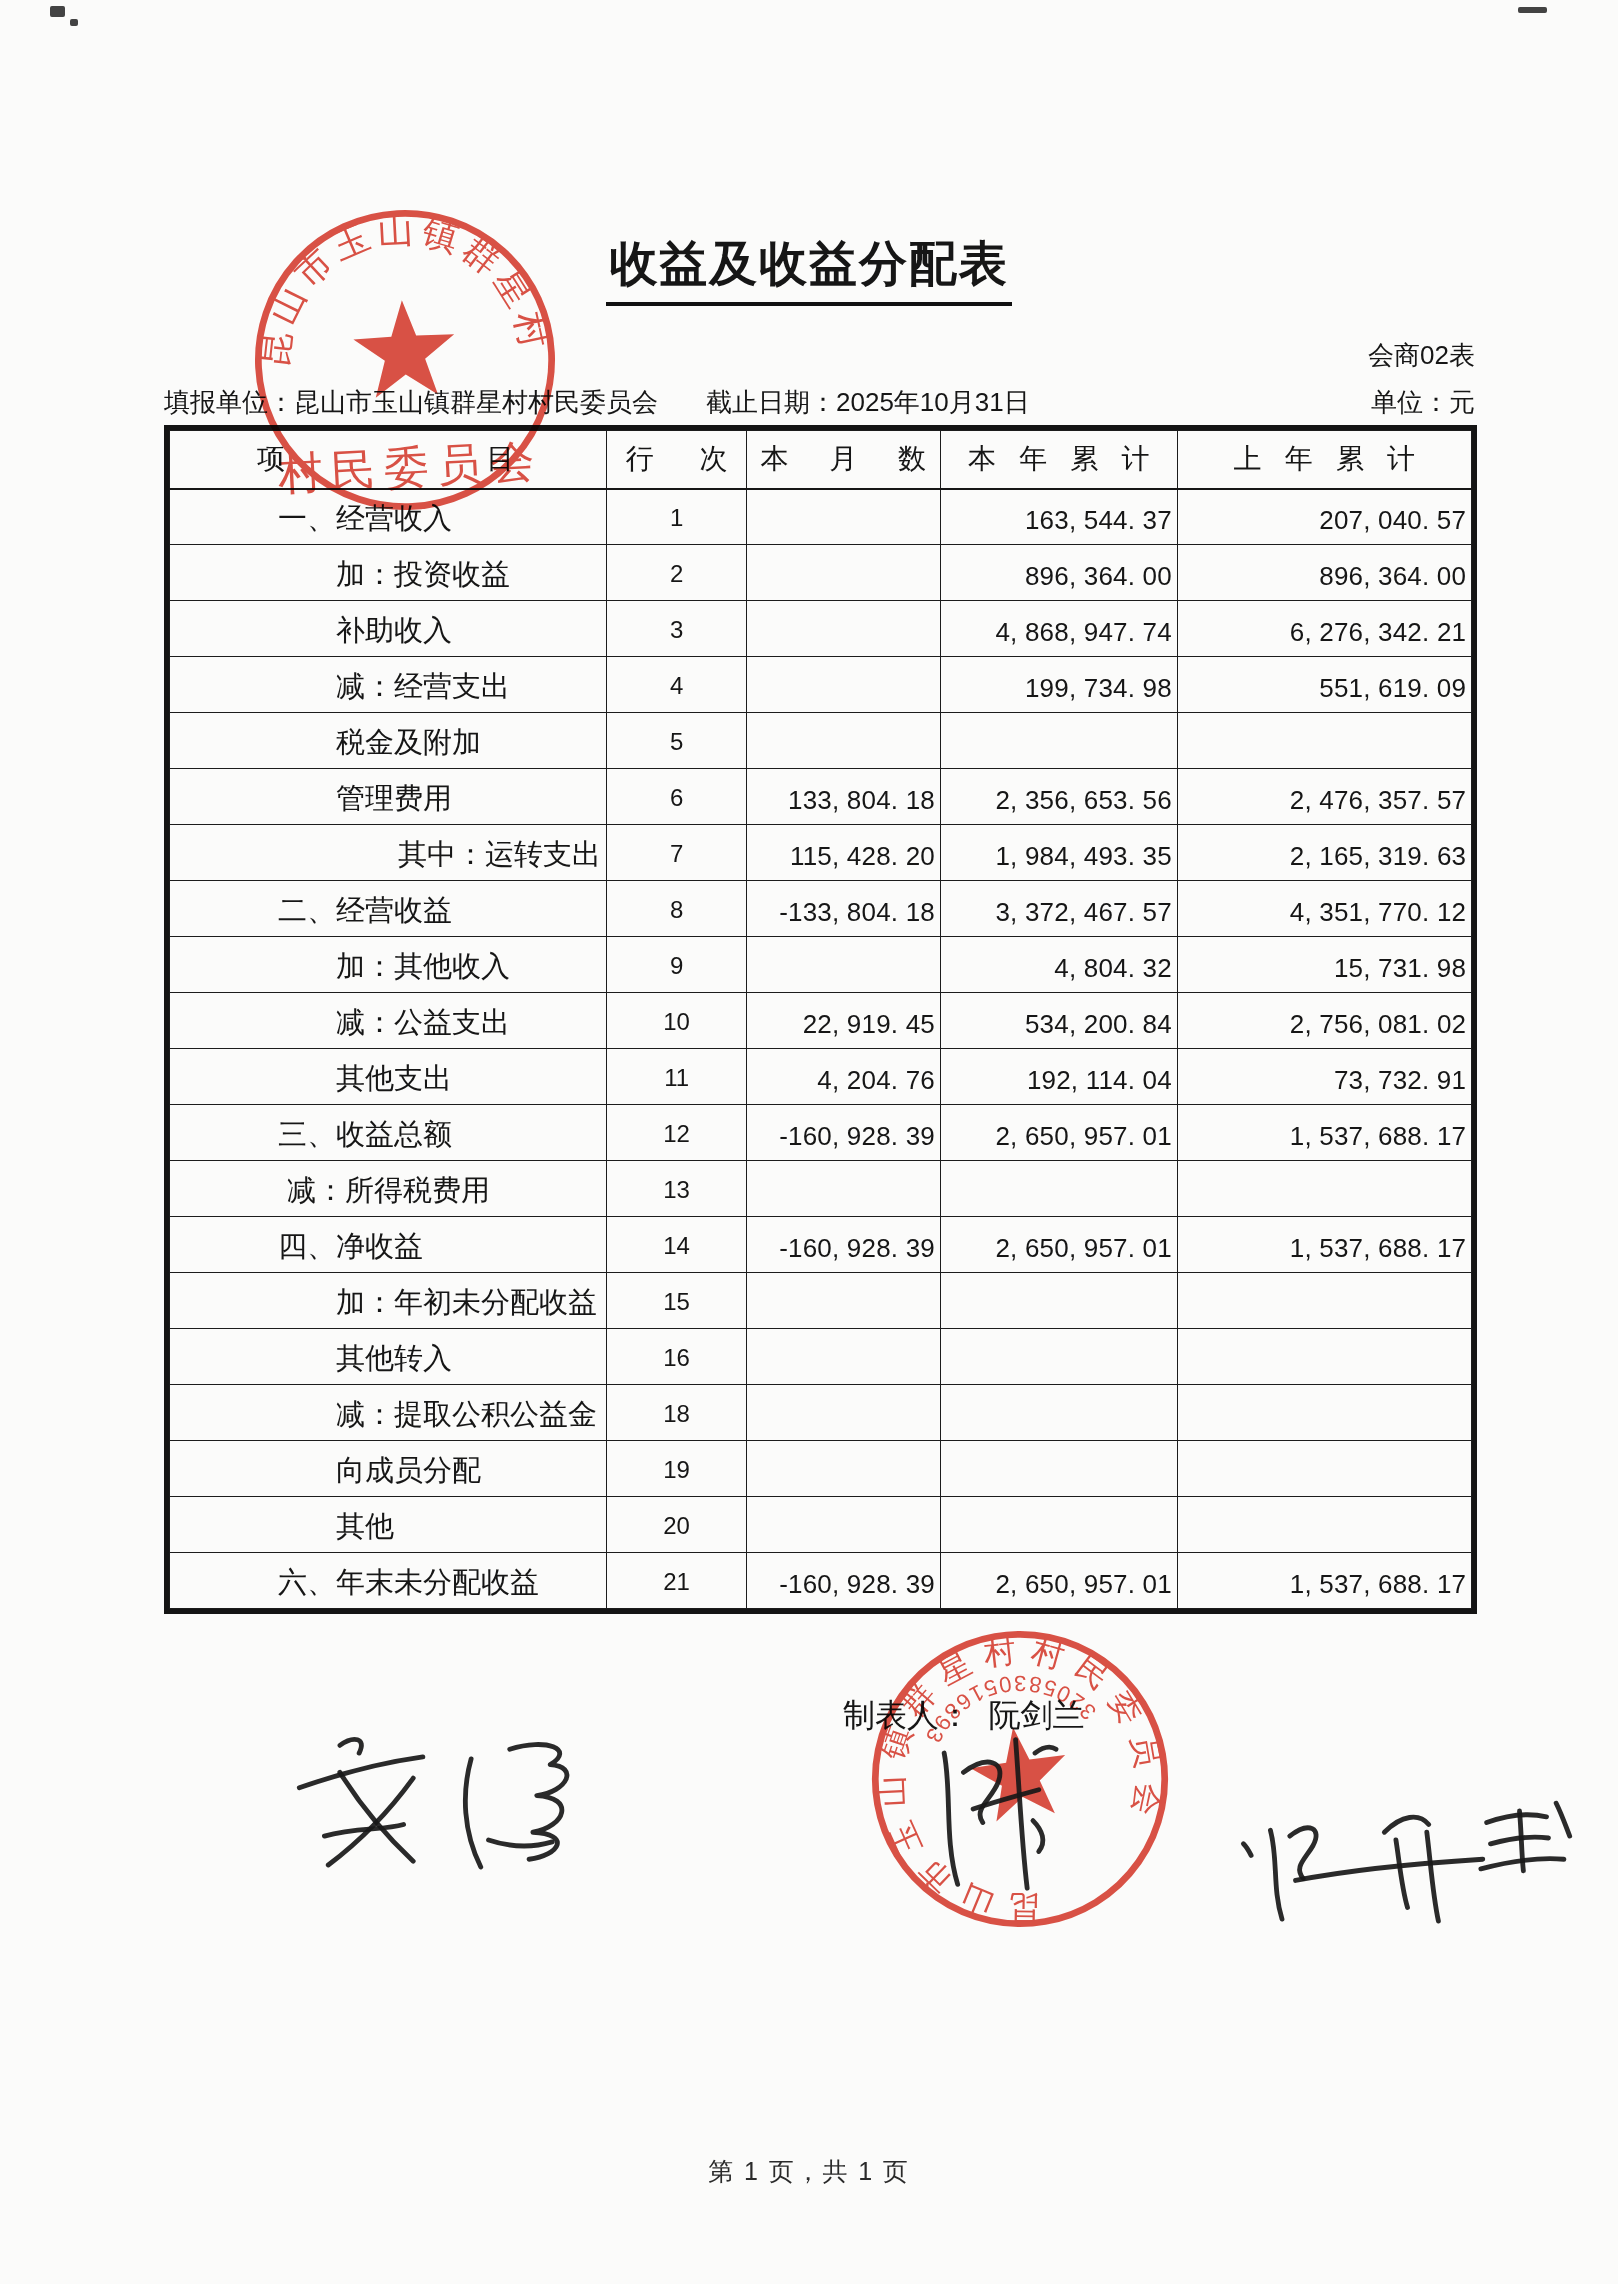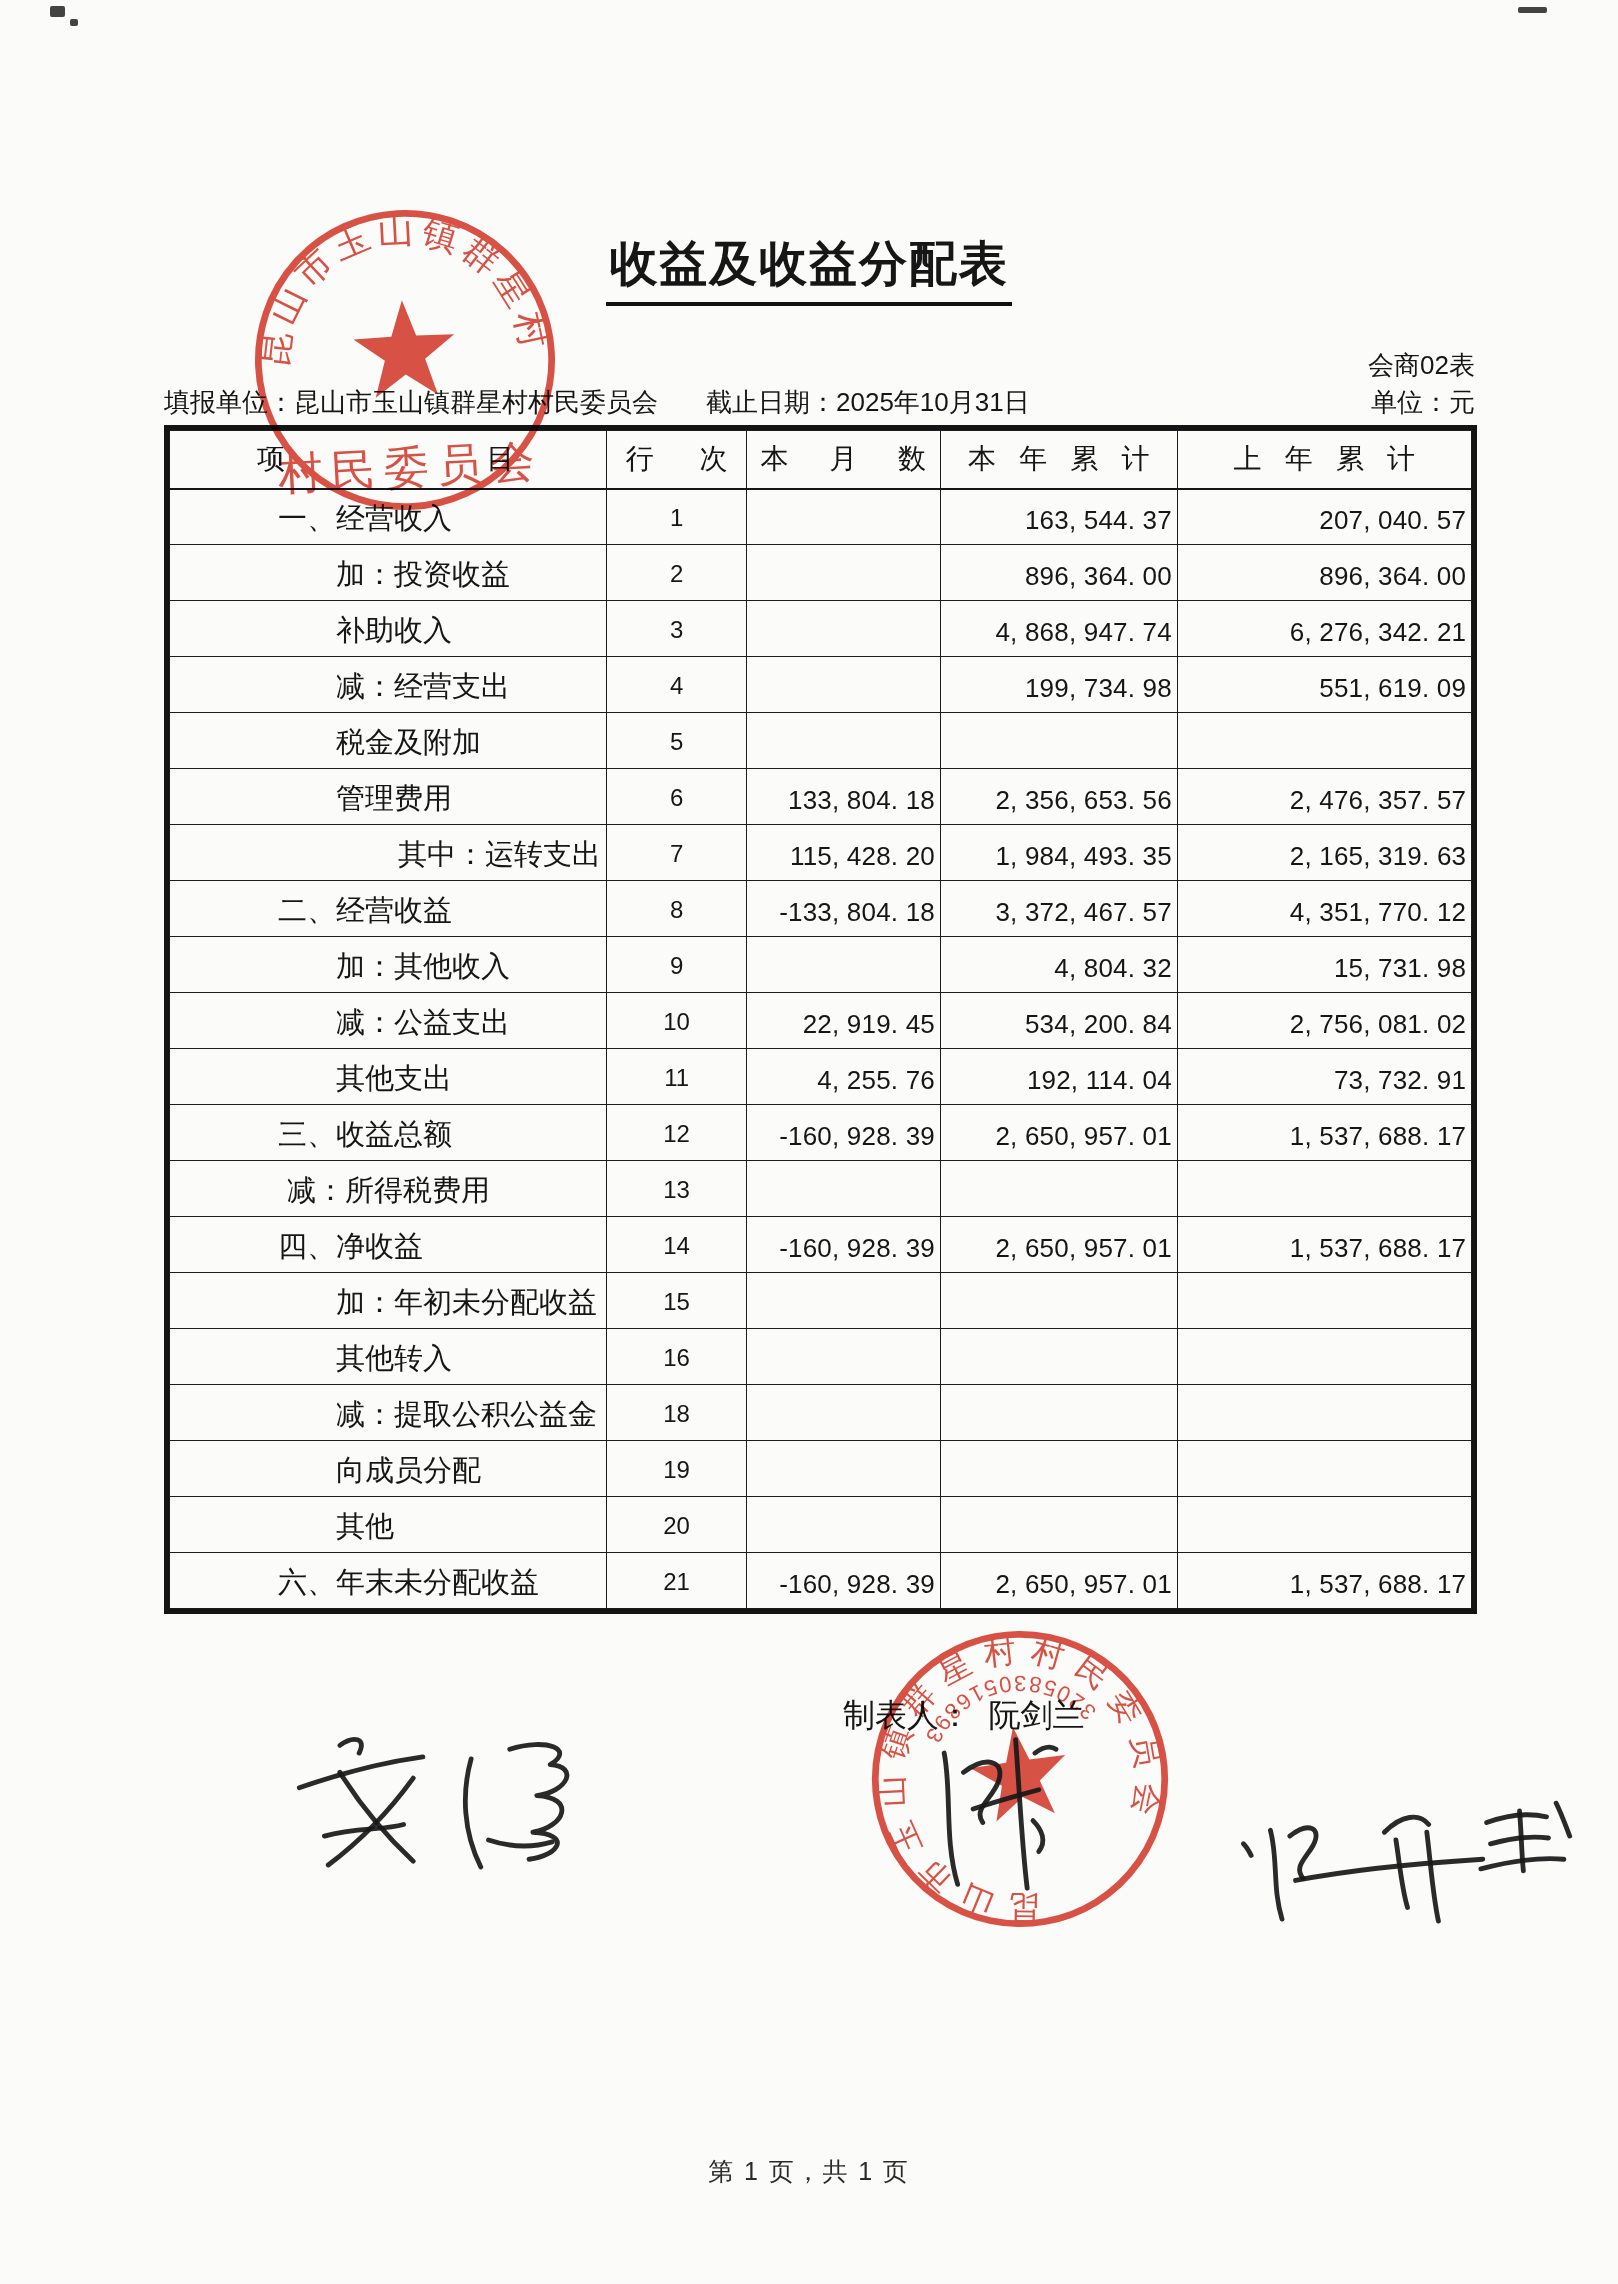--- a/index.html
+++ b/index.html
@@ -15,21 +15,21 @@
   .speck{position:absolute;background:#222;opacity:.85;border-radius:1.9px;}
 
   
   .title-wrap{position:absolute;left:0;top:232px;width:100%;text-align:center;}
   .doc-title{
     display:inline-block;
     font-size:48px;font-weight:bold;letter-spacing:1.9px;
     border-bottom:4.8px solid #111;
     padding:0 3.9px 5.8px 3.9px;
   }
-  .form-code{position:absolute;top:338px;right:143px;font-size:26px;margin-top:10px;}
+  .form-code{position:absolute;top:338px;right:143px;font-size:26px;}
   .unit-note{position:absolute;top:385px;right:143px;font-size:26px;}
   .info-line{position:absolute;top:385px;left:164px;font-size:26px;white-space:nowrap;}
   .info-line .gap{display:inline-block;width:48px;}
 
   
   .tbl-wrap{
     position:absolute;left:164px;top:425px;width:1313px;
     border:5.8px solid #141414;background:transparent;box-sizing:border-box;
   }
   table{border-collapse:collapse;table-layout:fixed;width:100%;}
@@ -174,21 +174,21 @@
           <tr>
             <td class="lbl ind2">减：公益支出</td>
             <td class="rowno">10</td>
             <td class="num">22, 919. 45</td>
             <td class="num">534, 200. 84</td>
             <td class="num">2, 756, 081. 02</td>
           </tr>
           <tr>
             <td class="lbl ind2">其他支出</td>
             <td class="rowno">11</td>
-            <td class="num">4, 255. 76</td>
+            <td class="num">4, 204. 76</td>
             <td class="num">192, 114. 04</td>
             <td class="num">73, 732. 91</td>
           </tr>
           <tr>
             <td class="lbl ind1">三、收益总额</td>
             <td class="rowno">12</td>
             <td class="num">-160, 928. 39</td>
             <td class="num">2, 650, 957. 01</td>
             <td class="num">1, 537, 688. 17</td>
           </tr>

